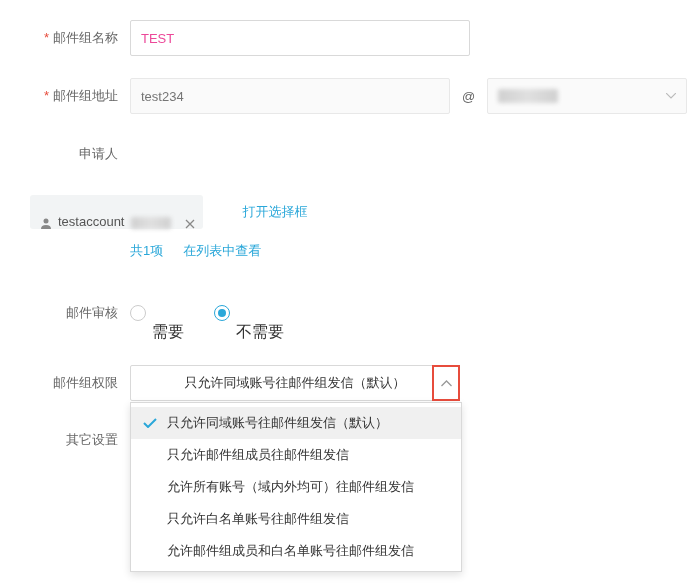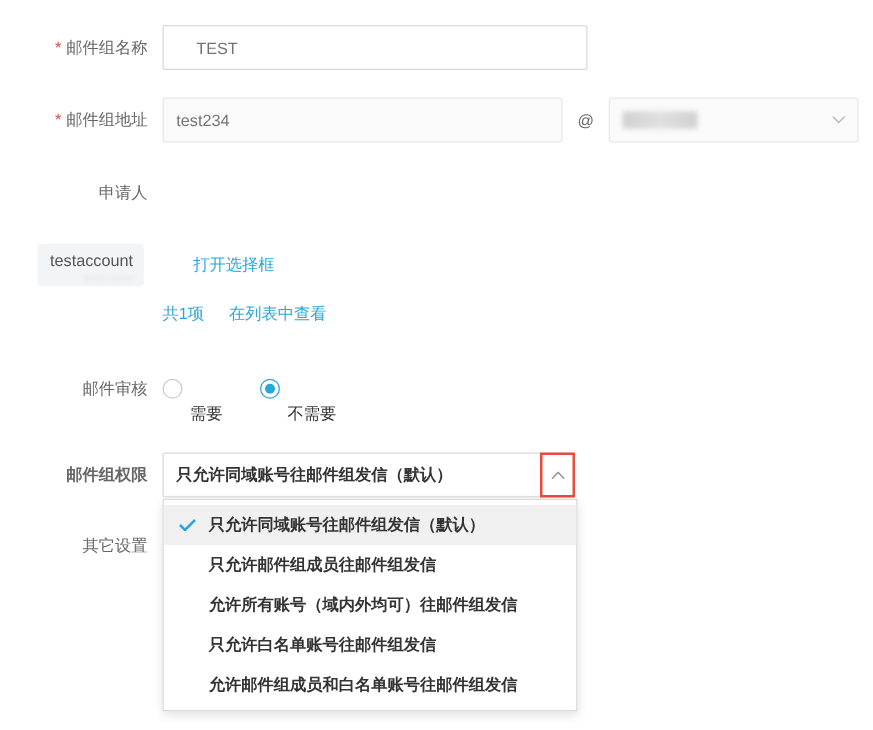--- a/index.html
+++ b/index.html
@@ -35,23 +35,23 @@
       flex: 1;
       display: flex;
       align-items: center;
       gap: 8px;
     }
     .text-input {
       width: 340px;
       height: 36px;
       border: 1px solid #d9d9d9;
       border-radius: 2px;
-      padding: 0 26px;
-      font-size: 13px;
-      color: #737373;
+      padding: 0 10px;
+      font-size: 13px;
+      color: #ec4899;
       outline: none;
     }
     .text-input-disabled {
       width: 320px;
       height: 36px;
       border: 1px solid #e8e8e8;
       border-radius: 2px;
       padding: 0 10px;
       font-size: 13px;
       color: #b91c1c;
@@ -88,21 +88,20 @@
       color: #bbb;
     }
     .member-chip {
       display: inline-flex;
       align-items: flex-end;
       height: 34px;
       background: #f2f4f5;
       border-radius: 3px;
       padding: 0 8px 0 10px;
       gap: 6px;
-      flex-direction: column;
     }
     .member-chip .person-icon {
       width: 12px;
       height: 12px;
       color: #888;
     }
     .member-chip-text { color: #555; font-size: 13px; }
     .chip-blur {
       width: 40px;
       height: 12px;
@@ -159,29 +158,29 @@
     .radio-circle.checked {
       border-color: #2aa7d9;
     }
     .radio-circle.checked::after {
       content: "";
       width: 8px;
       height: 8px;
       background: #2aa7d9;
       border-radius: 50%;
     }
-    .radio-label { color: #333; font-size: 13px; margin-top: 40px; }
+    .radio-label { color: #333; font-size: 16px; margin-top: 40px; }
     .select-box {
       width: 330px;
       height: 36px;
       border: 1px solid #d9d9d9;
       border-radius: 2px;
       display: flex;
       align-items: center;
-      justify-content: flex-start;
+      justify-content: center;
       padding: 15px 10px;
       cursor: pointer;
       position: relative;
     }
     .select-value { color: #333; font-size: 13px; }
     .select-arrow-box {
       position: absolute;
       right: -1px;
       top: -1px;
       width: 28px;
@@ -287,21 +286,21 @@
         <span class="radio-label">需要</span>
       </div>
       <div class="radio-item">
         <div class="radio-circle checked"></div>
         <span class="radio-label">不需要</span>
       </div>
     </div>
   </div>
 </div>
 
-<div class="form-row" style="position:relative;font-weight:bold;">
+<div class="form-row" style="position:relative;">
   <div class="label-col">邮件组权限</div>
   <div class="input-col" style="position:relative;">
     <div class="select-box">
       <span class="select-value">只允许同域账号往邮件组发信（默认）</span>
       <div class="select-arrow-box">
         <svg class="chevron-up" viewBox="0 0 11 7">
             <path d="M0.5 6 L5.5 1 L10.5 6" stroke="currentColor" fill="none" stroke-width="1.3"></path>
           </svg>
       </div>
       <div class="dropdown-panel">

